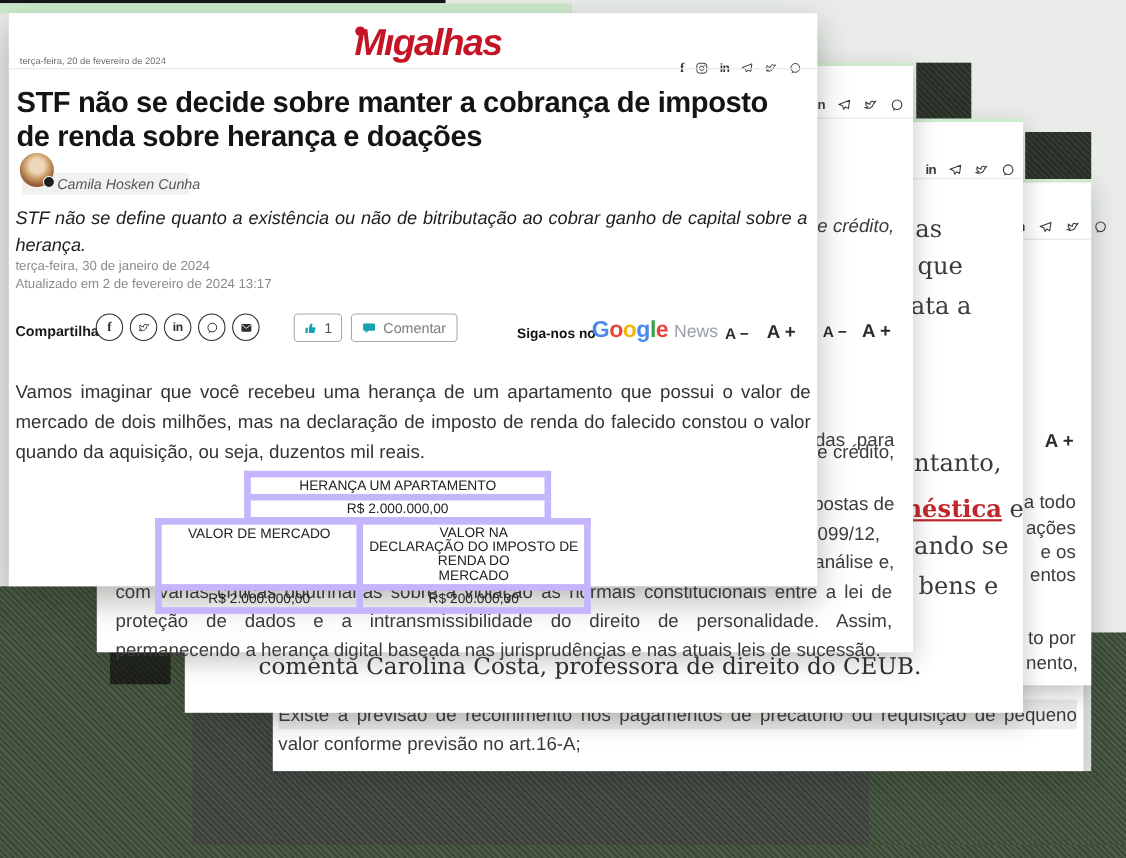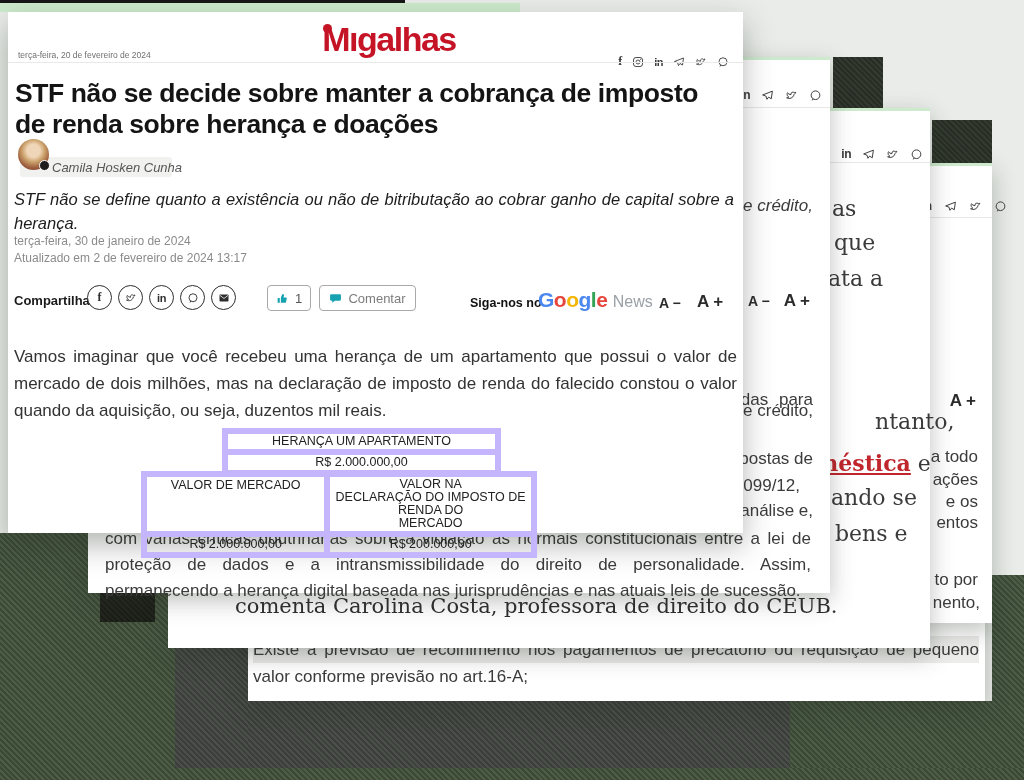--- a/index.html
+++ b/index.html
@@ -27,21 +27,21 @@
   .frag { position:absolute; font-size:17px; color:#3b3b3b; white-space:nowrap; }
   .frag-right { right:17px; }
   .serif-frag { position:absolute; font-family:"DejaVu Serif", serif; font-size:22px; color:#3a3a3a; white-space:nowrap; }
   .red-link { color:#c0262c; font-weight:bold; text-decoration:underline; }
 
   .just { text-align:justify; text-align-last:justify; }
   .para { font-size:17px; color:#3b3b3b; line-height:26px; }
 
   
   .fc-date { font-size:8.5px; color:#6f6f6f; }
-  .logo { font-size:34px; font-weight:bold; color:#c41426; letter-spacing:-1.5px;padding-left:27px; }
+  .logo { font-size:34px; font-weight:bold; font-style:italic; color:#c41426; letter-spacing:-1.5px;padding-left:27px; }
   .logo-dot { position:absolute; width:9px; height:9px; border-radius:50%; background:#c41426; }
   .headline { font-size:26.5px; font-weight:bold; color:#141414; line-height:1.18; letter-spacing:-.4px; }
   .avatar { width:31px; height:31px; border-radius:50%;
             background:radial-gradient(circle at 50% 38%, #f0d6b8 0 26%, #caa06a 46%, #9c5b3c 70%, #6d3a30 100%); }
   .avatar-badge { width:11px; height:11px; border-radius:50%; background:#1d1d1d; border:1px solid #fff; }
   .author-pill { background:#f1f1ef; border-radius:3px; }
   .author-name { font-size:13px; font-style:italic; color:#555; }
   .subtitle { font-size:16.5px; font-style:italic; color:#1d1d1d; line-height:1.45; text-align:justify; }
   .meta { font-size:12px; color:#8b8b8b; }
   .share-label { font-size:13px; font-weight:bold; color:#1a1a1a; }
@@ -142,21 +142,21 @@
           <svg width="13" height="13" viewBox="0 0 24 24" fill="none" stroke="#3a3a3a" stroke-width="1.8">
             <circle cx="12" cy="11.5" r="8"></circle>
             <path d="M6 21l1.7-3.2"></path>
           </svg>
         </span>
     </div>
     <div class="divider" style="top:54px;"></div>
     <div class="serif-frag" style="left:664px;top:88px;">as</div>
     <div class="serif-frag" style="left:666px;top:122px;">que</div>
     <div class="serif-frag" style="left:660px;top:158px;">ata a</div>
-    <div class="serif-frag" style="left:663px;top:301px;padding-left:44px;">ntanto,</div>
+    <div class="serif-frag" style="left:663px;top:301px;">ntanto,</div>
     <div class="serif-frag" style="left:647px;top:342px;">
       <span class="red-link">méstica</span><span> e</span>
     </div>
     <div class="serif-frag" style="left:663px;top:377px;">ando se</div>
     <div class="serif-frag" style="left:667px;top:413px;">bens e</div>
     <div class="serif-frag" style="left:67px;top:486px;font-size:21px;color:#2e2e2e;">comenta Carolina Costa, professora de direito do CEUB.</div>
   </div>
 
   <div class="card" style="left:88px;top:57px;width:742px;height:536px;z-index:5;">
     <div class="green-top"></div>

